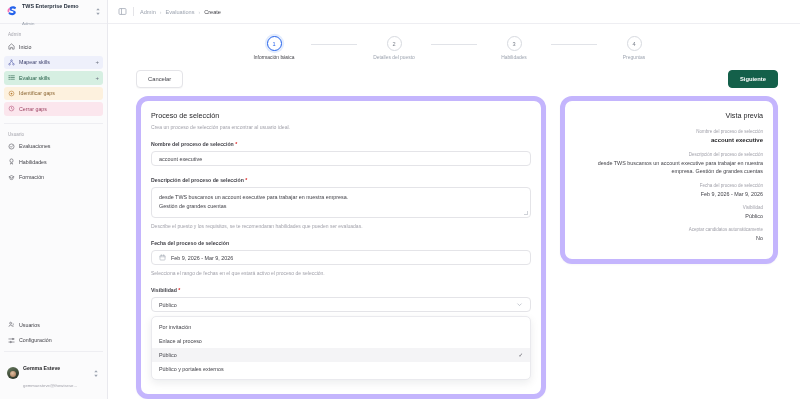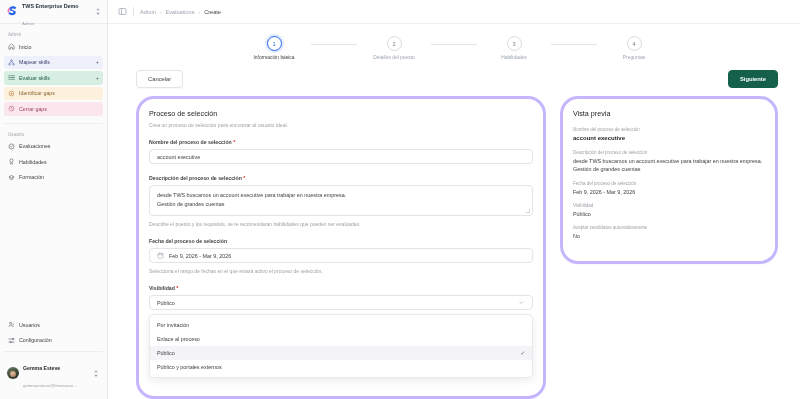--- a/index.html
+++ b/index.html
@@ -128,25 +128,25 @@
   }
   .btn-next {
     font-size: 5.8px; color: #fff; background: #14604a;
     border: 1px solid #14604a; border-radius: 4px;
     padding: 5px 11px; cursor: pointer; font-weight: 600;
   }
 
   
   .content { display: flex; gap: 14px; padding: 0 22px 0 28px; flex: 1; min-height: 0; }
   .card {
-    background: #fff; border: 3px solid #c4b5fd; border-radius: 18px;
+    background: #fff; border: 5px solid #c4b5fd; border-radius: 12px;
     box-shadow: 0 1px 2px rgba(16,24,40,.03);
   }
   .form-card { flex: 1; padding: 10px 10px 0 10px; position: relative; }
-  .preview-card { width: 218px; flex: 0 0 218px; padding: 10px 10px 0 10px; height: 168px; }
+  .preview-card { width: 218px; flex: 0 0 218px; padding: 10px 10px 0 10px; height: 168px; text-align: right; }
 
   .card-title { font-size: 7.2px; color: #27272a; }
   .card-sub { font-size: 5.1px; color: #a1a1aa; margin-top: 4px; }
 
   .field { margin-top: 11px; }
   .flabel { font-size: 5.2px; color: #3f3f46; font-weight: 700; margin-bottom: 4px; }
   .req { color: #dc2626; font-weight: 700; }
   .input {
     width: 100%; height: 15px; border: 1px solid #e4e4e8; border-radius: 4px;
     background: #fff; font-size: 5.4px; color: #3f3f46;

